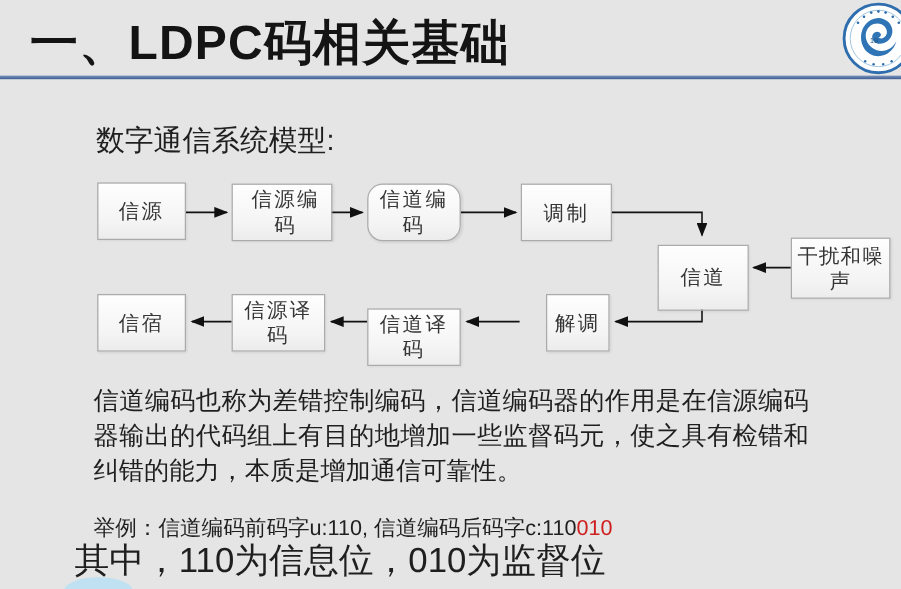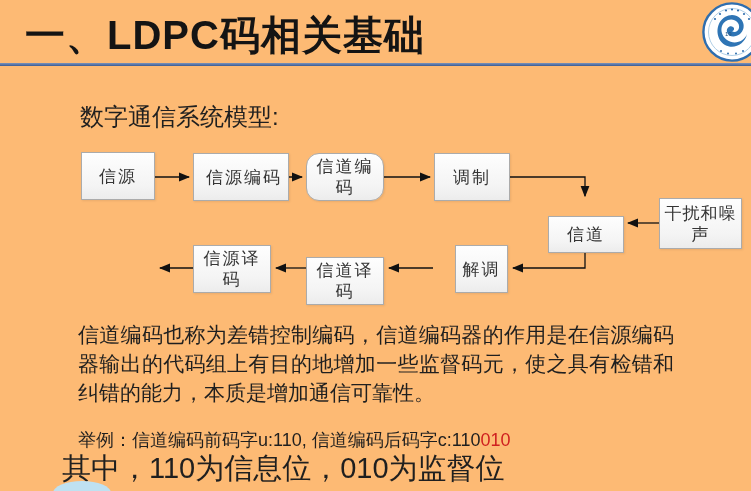--- a/index.html
+++ b/index.html
@@ -1,17 +1,17 @@
 <!DOCTYPE html>
 <html><head>
 <meta charset="utf-8">
 <style>
   html,body{margin:0;padding:0;background:#888;}
   .slide{
-    position:relative;width:751px;height:491px;background:#fdba74;
+    position:relative;width:751px;height:491px;background:#e5e5e5;
     overflow:hidden;font-family:"Liberation Sans",sans-serif;
   }
   
   .page-title{
     position:absolute;left:25px;top:8px;margin:0;
     font-size:40px;font-weight:bold;color:#141414;letter-spacing:1px;
     font-family:"Liberation Sans",sans-serif;
   }
   .title-rule{
     position:absolute;left:0;top:63px;width:751px;height:3px;
@@ -100,25 +100,26 @@
         <path d="M510 177 H585 V196" marker-end="url(#ah)"></path>
         <path d="M659 223 H628" marker-end="url(#ah)"></path>
         <path d="M585 247 V268 H513" marker-end="url(#ah)"></path>
         <path d="M433 268 H389" marker-end="url(#ah)"></path>
         <path d="M306 268 H276" marker-end="url(#ah)"></path>
         <path d="M193 268 H160" marker-end="url(#ah)"></path>
       </g>
     </svg>
 
     <div class="dbox" style="left:81px;  top:152px; width:74px; height:48px;">信源</div>
-    <div class="dbox" style="left:193px; top:153px; width:96px; height:48px;padding-left:10px;">信源编码</div>
+    <div class="dbox" style="left:193px; top:153px; width:84px; height:48px;padding-left:10px;">信源编码</div>
     <div class="dbox" style="left:306px; top:153px; width:78px; height:48px;border-radius:13px;">信道编码</div>
     <div class="dbox" style="left:434px; top:153px; width:76px; height:48px;">调制</div>
-    <div class="dbox" style="left:548px; top:216px; width:76px; height:37px;">信道</div>
+    <div class="dbox" style="left:548px; top:204px; width:76px; height:55px;">信道</div>
     <div class="dbox" style="left:659px; top:198px; width:83px; height:51px; letter-spacing:1px;">干扰和噪声</div>
+    <div class="dbox" style="left:81px;  top:245px; width:74px; height:48px;">信宿</div>
     <div class="dbox" style="left:193px; top:245px; width:78px; height:48px;">信源译码</div>
     <div class="dbox" style="left:306px; top:245px; width:78px; height:48px;margin-top:12px;">信道译码</div>
     <div class="dbox" style="left:455px; top:245px; width:53px; height:48px;">解调</div>
   </div>
 
   <p class="para">信道编码也称为差错控制编码，信道编码器的作用是在信源编码器输出的代码组上有目的地增加一些监督码元，使之具有检错和纠错的能力，本质是增加通信可靠性。</p>
 
   <p class="example-line"><span>举例：信道编码前码字u:110, 信道编码后码字c:110</span><span class="example-highlight">010</span></p>
 
   <p class="example-note">其中，110为信息位，010为监督位</p>

